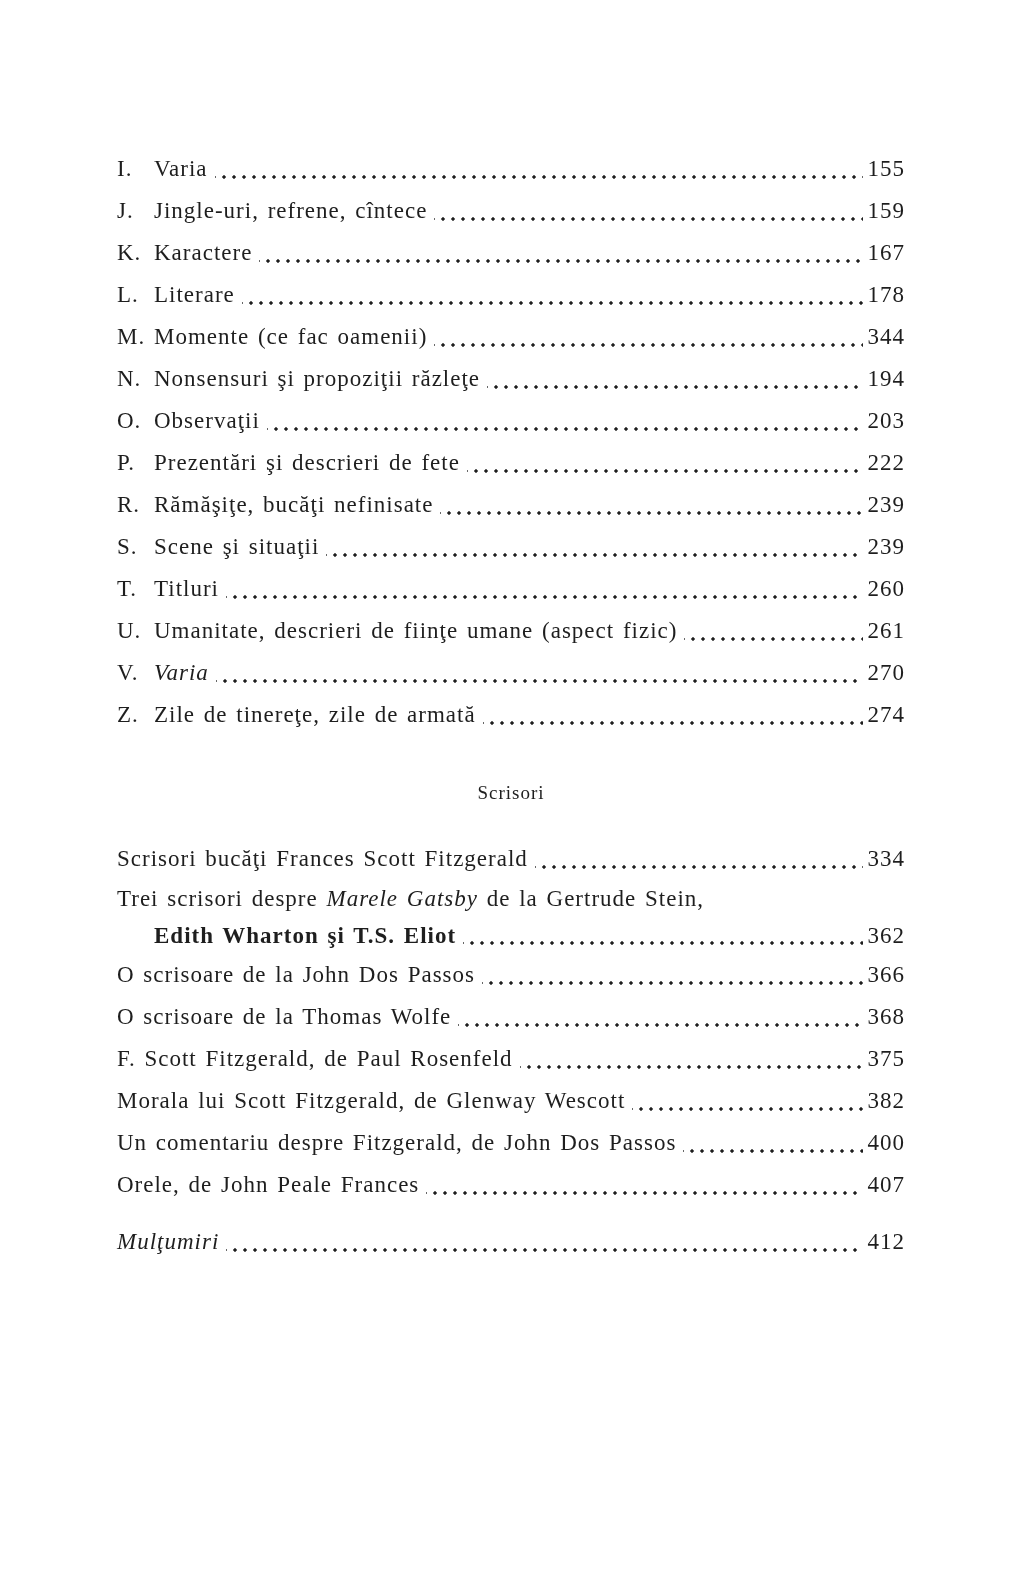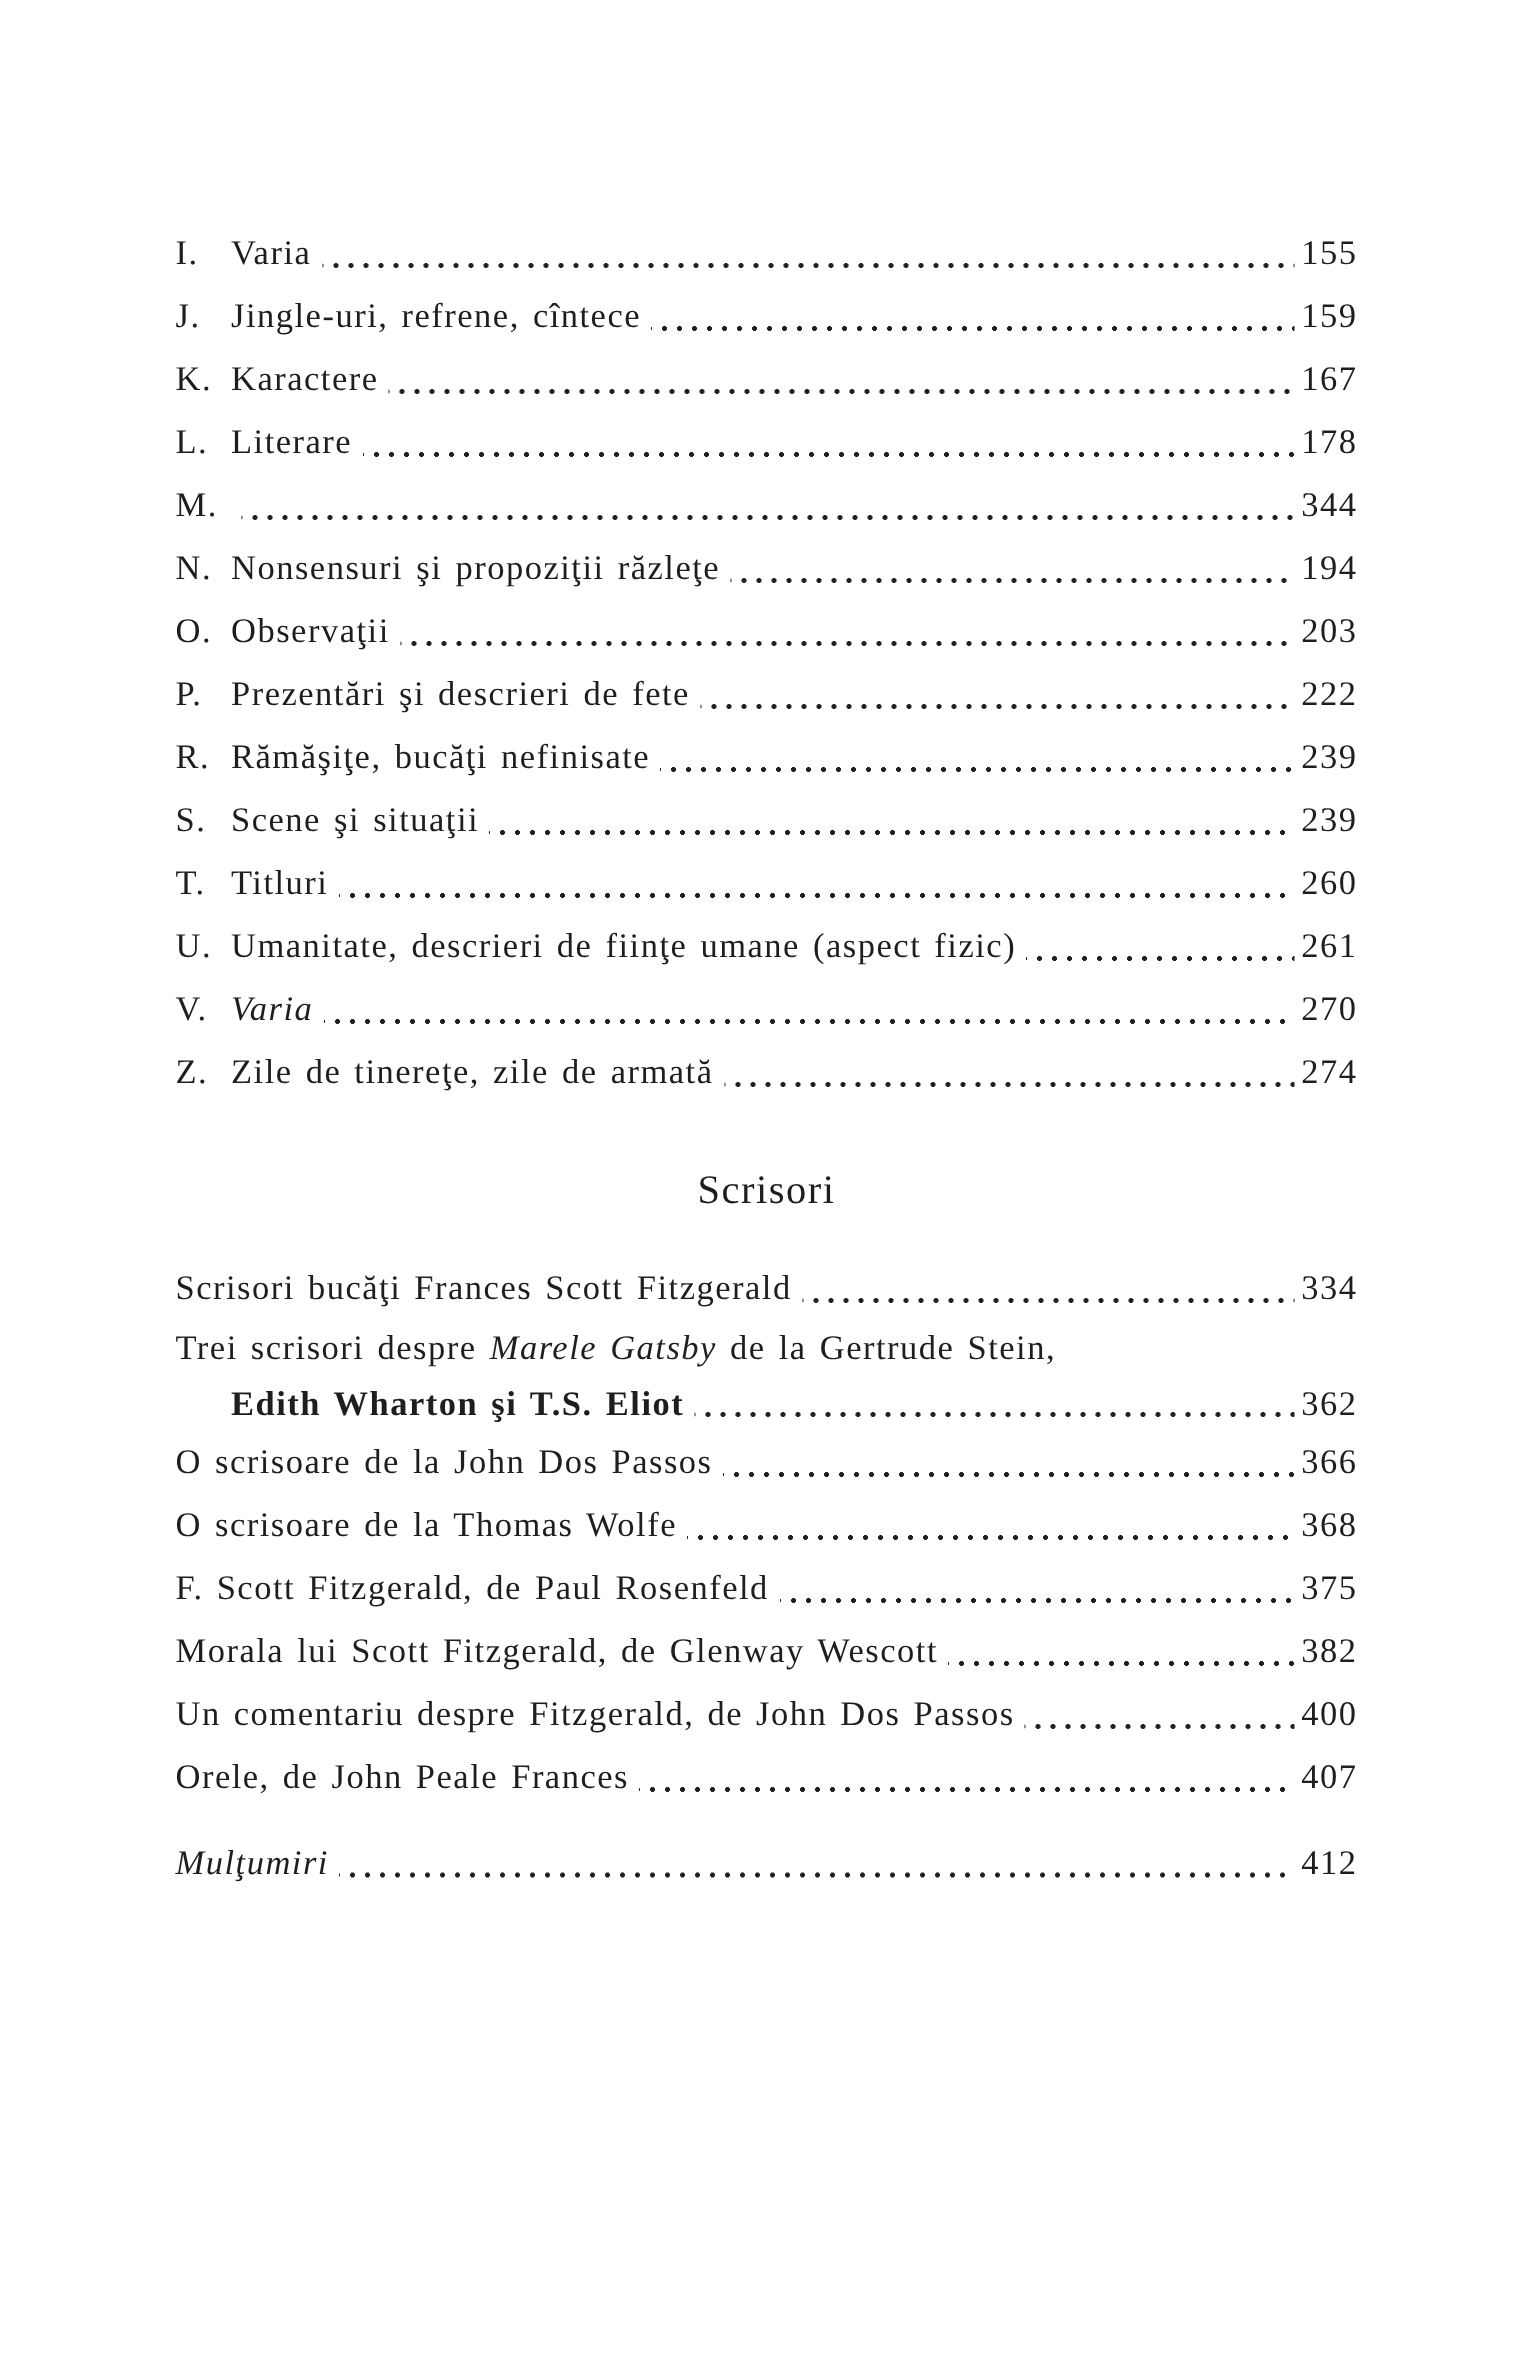--- a/index.html
+++ b/index.html
@@ -37,38 +37,38 @@
     flex: 1 1 auto;
     margin: 0 5px 0 7px;
     background-image: radial-gradient(circle, #1e1e1e 1.45px, rgba(0,0,0,0) 1.85px);
     background-size: 10px 10px;
     background-repeat: repeat-x;
     background-position: left 4px bottom 8px;
   }
   .tight .dots { background-position: left 4px bottom 6px; }
   .pagenum { flex: 0 0 auto; }
   .heading {
-    font-size: 27px;
+    font-size: 19px;
     font-weight: normal;
     line-height: 42px;
     letter-spacing: 1px;
     text-align: center;
     margin: 36px 0 24px 0;
   }
 </style>
 </head>
 <body>
 
 <main class="sheet">
   <section id="alpha-section">
       <div class="row"><span class="label">I.</span><span class="title"><span>Varia</span></span><span class="dots"></span><span class="pagenum">155</span></div>
       <div class="row"><span class="label">J.</span><span class="title"><span>Jingle-uri, refrene, cîntece</span></span><span class="dots"></span><span class="pagenum">159</span></div>
       <div class="row"><span class="label">K.</span><span class="title"><span>Karactere</span></span><span class="dots"></span><span class="pagenum">167</span></div>
       <div class="row"><span class="label">L.</span><span class="title"><span>Literare</span></span><span class="dots"></span><span class="pagenum">178</span></div>
-      <div class="row"><span class="label">M.</span><span class="dots"></span><span class="pagenum">344</span></div>
+      <div class="row"><span class="label">M.</span><span class="title"><span>Momente (ce fac oamenii)</span></span><span class="dots"></span><span class="pagenum">344</span></div>
       <div class="row"><span class="label">N.</span><span class="title"><span>Nonsensuri şi propoziţii răzleţe</span></span><span class="dots"></span><span class="pagenum">194</span></div>
       <div class="row"><span class="label">O.</span><span class="title"><span>Observaţii</span></span><span class="dots"></span><span class="pagenum">203</span></div>
       <div class="row"><span class="label">P.</span><span class="title"><span>Prezentări şi descrieri de fete</span></span><span class="dots"></span><span class="pagenum">222</span></div>
       <div class="row"><span class="label">R.</span><span class="title"><span>Rămăşiţe, bucăţi nefinisate</span></span><span class="dots"></span><span class="pagenum">239</span></div>
       <div class="row"><span class="label">S.</span><span class="title"><span>Scene şi situaţii</span></span><span class="dots"></span><span class="pagenum">239</span></div>
       <div class="row"><span class="label">T.</span><span class="title"><span>Titluri</span></span><span class="dots"></span><span class="pagenum">260</span></div>
       <div class="row"><span class="label">U.</span><span class="title"><span>Umanitate, descrieri de fiinţe umane (aspect fizic)</span></span><span class="dots"></span><span class="pagenum">261</span></div>
       <div class="row"><span class="label">V.</span><span class="title"><span class="it">Varia</span></span><span class="dots"></span><span class="pagenum">270</span></div>
       <div class="row"><span class="label">Z.</span><span class="title"><span>Zile de tinereţe, zile de armată</span></span><span class="dots"></span><span class="pagenum">274</span></div>
     </section>

